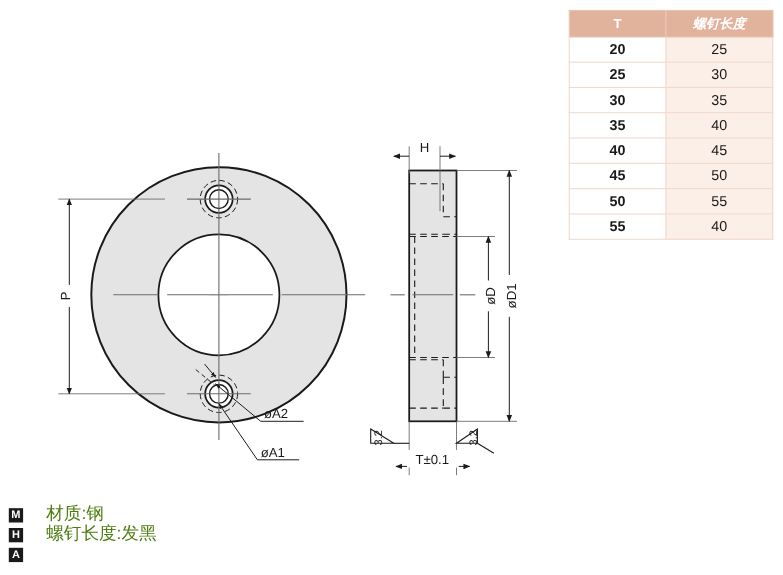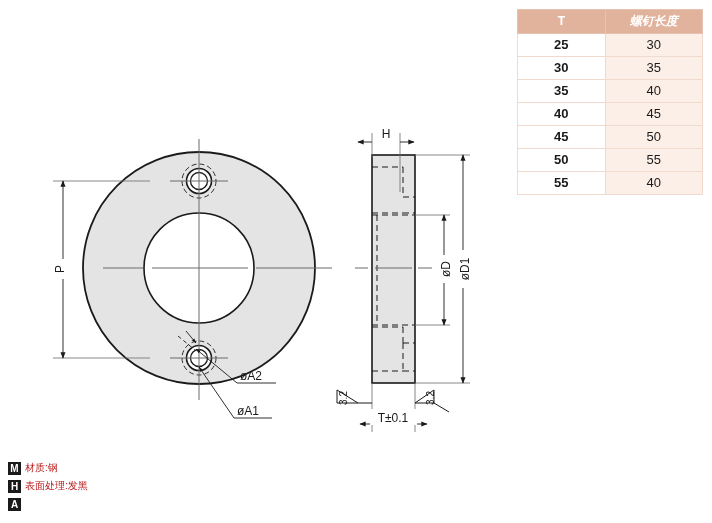--- a/index.html
+++ b/index.html
@@ -86,22 +86,23 @@
     background: #1a1a1a;
     color: #ffffff;
     font-size: 10px;
     font-weight: bold;
     line-height: 13px;
     text-align: center;
     margin-right: 4px;
     flex: 0 0 auto;
   }
   .legend-text {
-    color: #b91c1c;
-    font-size: 10px;
+    color: #4d7c0f;
+    font-size: 16px;
+    margin-left: 17px;
   }
 
   
   .dim-text {
     font-family: "Liberation Sans", sans-serif;
     font-size: 12px;
     fill: #1a1a1a;
   }
   .dim-text-sm {
     font-family: "Liberation Sans", sans-serif;
@@ -265,20 +266,24 @@
 
 <table id="spec-table">
   <thead>
     <tr>
       <th class="col-t">T</th>
       <th class="col-len">螺钉长度</th>
     </tr>
   </thead>
   <tbody>
     <tr>
+      <td class="cell-t">20</td>
+      <td class="cell-len">25</td>
+    </tr>
+    <tr>
       <td class="cell-t">25</td>
       <td class="cell-len">30</td>
     </tr>
     <tr>
       <td class="cell-t">30</td>
       <td class="cell-len">35</td>
     </tr>
     <tr>
       <td class="cell-t">35</td>
       <td class="cell-len">40</td>
@@ -302,18 +307,18 @@
   </tbody>
 </table>
 
 <div id="legend">
   <div class="legend-row">
     <span class="legend-badge">M</span>
     <span class="legend-text">材质:钢</span>
   </div>
   <div class="legend-row">
     <span class="legend-badge">H</span>
-    <span class="legend-text">表面处理:发黑</span>
+    <span class="legend-text">螺钉长度:发黑</span>
   </div>
   <div class="legend-row">
     <span class="legend-badge">A</span>
   </div>
 </div>
 
 </body></html>

